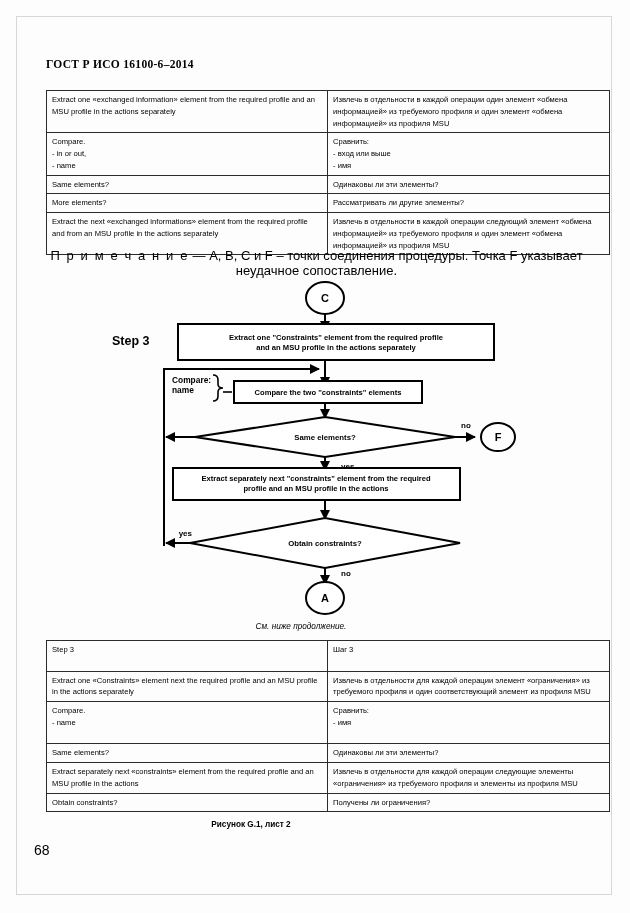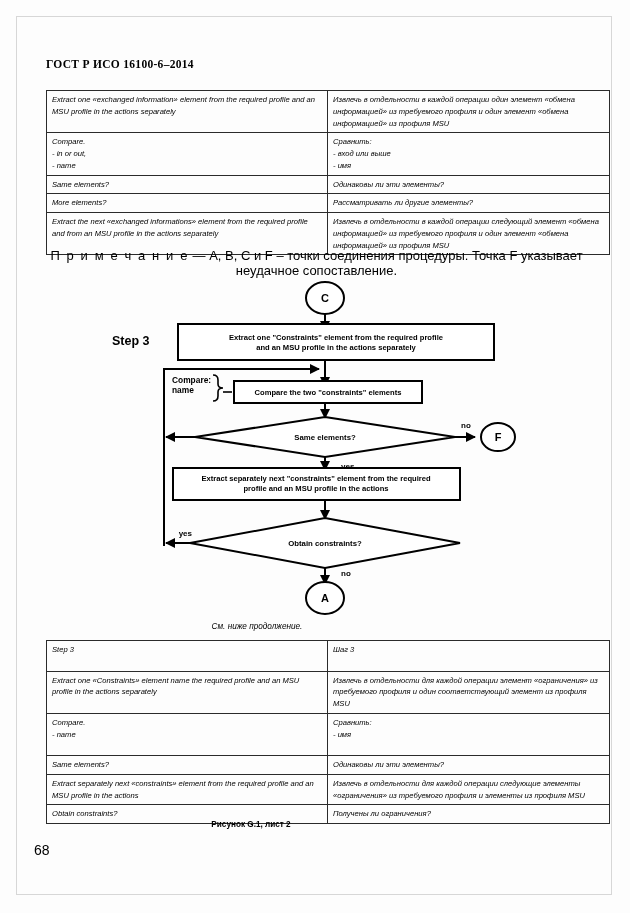--- a/index.html
+++ b/index.html
@@ -46,21 +46,20 @@
     border-collapse: collapse;
     table-layout: fixed;
     width: 541px;
     font-size: 7.6px;
     line-height: 1.55;
   }
   table.spec td {
     border: 1px solid #2b2b2b;
     vertical-align: top;
     padding: 3px 5px 3px 5px;
-    font-style: italic;
   }
   table.spec td.c1 { width: 270px; }
   table.spec td.c2 { width: 271px; }
 
   #table-1 { left: 46px; top: 90px; }
   #table-2 { left: 46px; top: 640px; }
 
   .cellline { display: block; }
 
   
@@ -74,20 +73,21 @@
   .note .spaced { letter-spacing: 1.6px; }
 
   
   .caption-mid {
     position: absolute;
     left: 0; top: 622px;
     width: 514px;
     text-align: center;
     font-size: 8.2px;
     font-style: italic;
+    padding-left: 44px;
   }
   .caption-bottom {
     position: absolute;
     left: 0; top: 820px;
     width: 502px;
     text-align: center;
     font-size: 8.2px;
     font-weight: bold;
   }
   .page-number {
@@ -263,21 +263,21 @@
           <span class="cellline">Step 3</span>
           <span class="cellline">&nbsp;</span>
         </td>
         <td class="c2">
           <span class="cellline">Шаг 3</span>
           <span class="cellline">&nbsp;</span>
         </td>
       </tr>
       <tr>
         <td class="c1">
-          <span class="cellline">Extract one «Constraints» element name the required profile and an MSU profile in the actions separately</span>
+          <span class="cellline">Extract one «Constraints» element next the required profile and an MSU profile in the actions separately</span>
         </td>
         <td class="c2">
           <span class="cellline">Извлечь в отдельности для каждой операции элемент «ограничения» из требуемого профиля и один соответствующий элемент из профиля MSU</span>
         </td>
       </tr>
       <tr>
         <td class="c1">
           <span class="cellline">Compare.</span>
           <span class="cellline">- name</span>
           <span class="cellline">&nbsp;</span>

